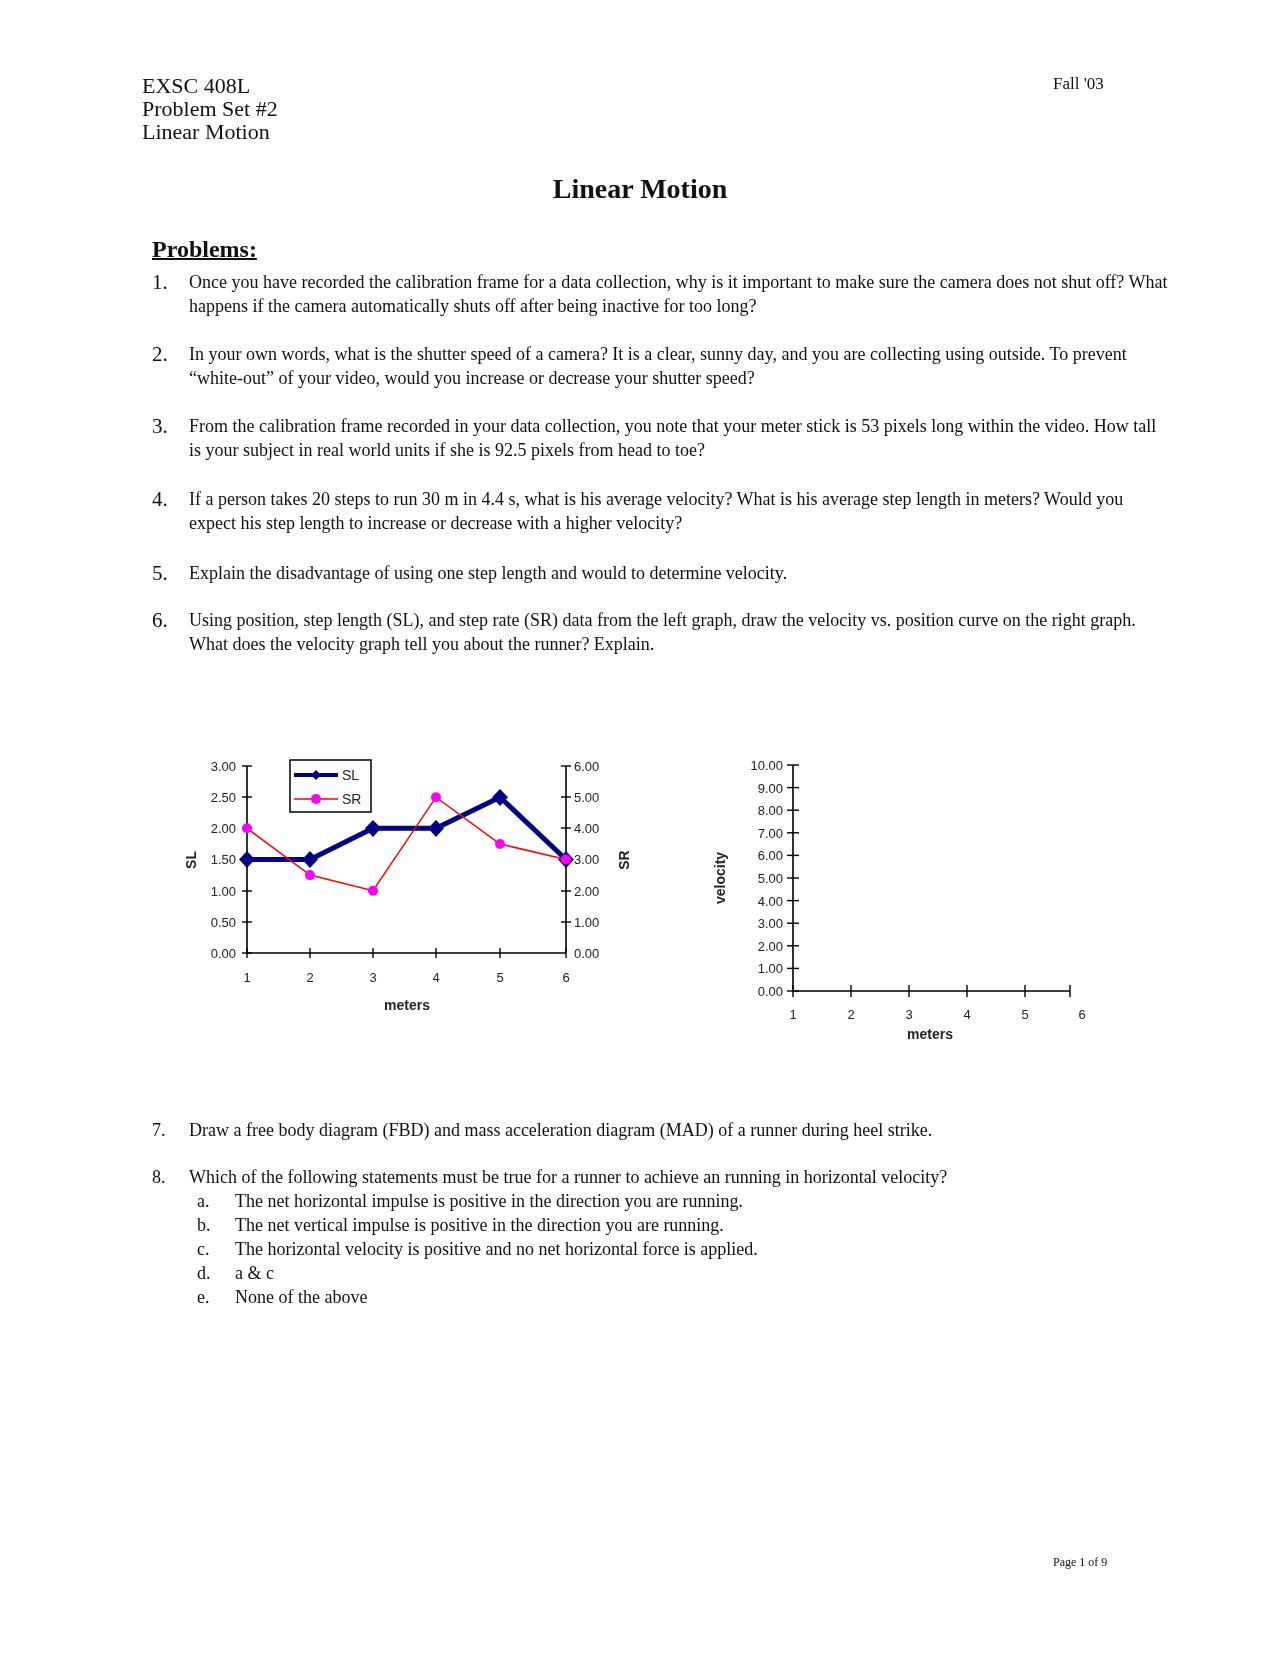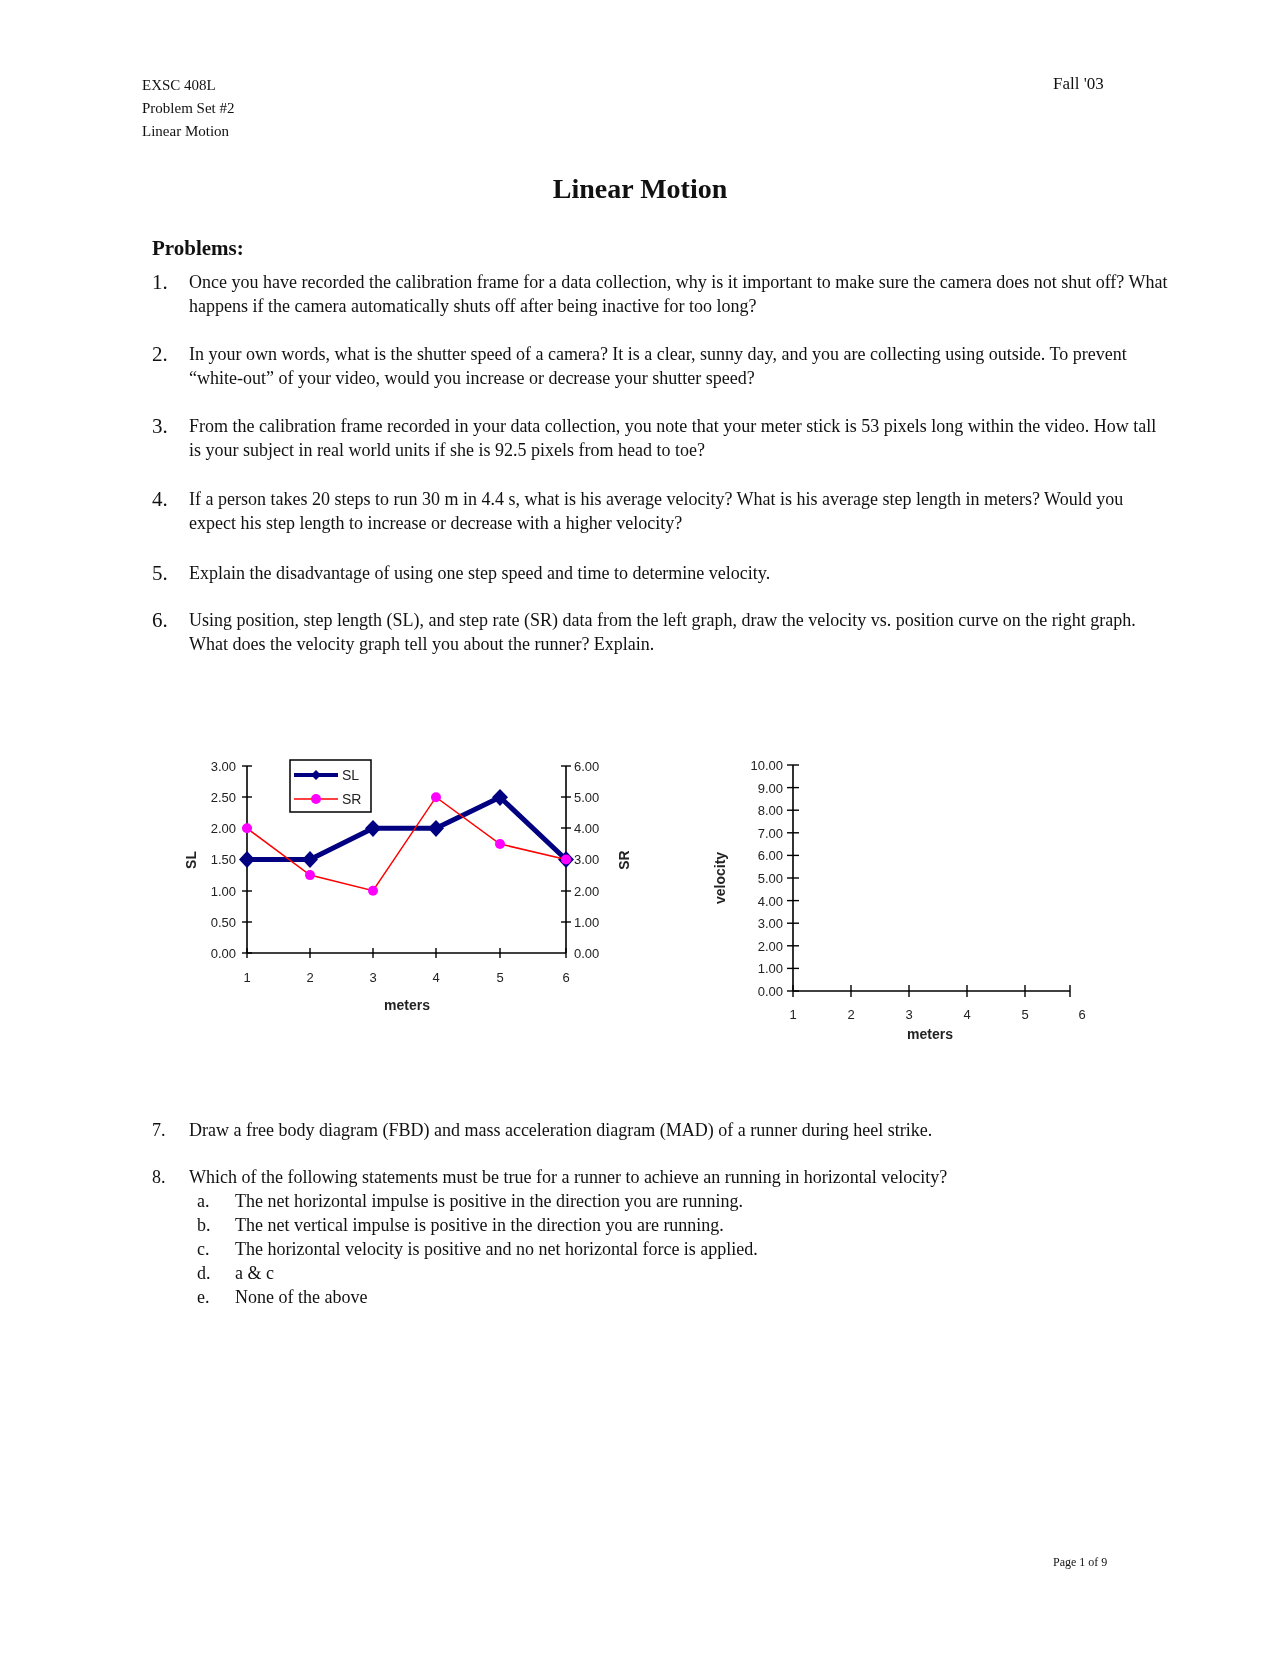--- a/index.html
+++ b/index.html
@@ -1,22 +1,22 @@
 <!DOCTYPE html>
 <html><head>
   <meta charset="utf-8">
   <style>
     html, body { margin: 0; padding: 0; background: #ffffff; }
     body { width: 1280px; height: 1656px; position: relative; overflow: hidden;
            font-family: "Liberation Serif", "DejaVu Serif", serif; color: #111; }
     .abs { position: absolute; }
-    .hdr-left { left: 142px; top: 74px; font-size: 15px; line-height: 23px; }
+    .hdr-left { left: 142px; top: 74px; font-size: 22px; line-height: 23px; }
     .hdr-right { left: 1053px; top: 74px; font-size: 17px; text-align: right; }
     .title { left: 0; width: 1280px; top: 173px; text-align: center; font-size: 28px; font-weight: bold; }
-    .problems-h { left: 152px; top: 236px; font-size: 21px; font-weight: bold; text-decoration-thickness: 2px; }
+    .problems-h { left: 152px; top: 236px; font-size: 24px; font-weight: bold; text-decoration: underline; text-decoration-thickness: 2px; }
     .q { position: absolute; left: 152px; width: 1020px; font-size: 18px; line-height: 24px; }
     .q .num { position: absolute; left: 0; top: 0; font-size: 21px; }
     .q .txt { margin-left: 37px; display: block; }
     .q.small .num { font-size: 18px; }
     .opts { position: absolute; left: 197px; font-size: 18px; line-height: 24px; }
     .opt { position: relative; height: 24px; }
     .opt .l { position: absolute; left: 0; }
     .opt .t { position: absolute; left: 38px; white-space: nowrap; }
     .footer { left: 1053px; top: 1555px; font-size: 12px; }
     svg text { font-family: "Liberation Sans", "DejaVu Sans", sans-serif; }
@@ -45,21 +45,21 @@
 <div class="q" style="top:414px">
   <span class="num">3.</span>
   <span class="txt">From the calibration frame recorded in your data collection, you note that your meter stick is 53 pixels long within the video. How tall is your subject in real world units if she is 92.5 pixels from head to toe?</span>
 </div>
 <div class="q" style="top:487px">
   <span class="num">4.</span>
   <span class="txt">If a person takes 20 steps to run 30 m in 4.4 s, what is his average velocity? What is his average step length in meters? Would you expect his step length to increase or decrease with a higher velocity?</span>
 </div>
 <div class="q" style="top:561px">
   <span class="num">5.</span>
-  <span class="txt">Explain the disadvantage of using one step speed and time to determine velocity.</span>
+  <span class="txt">Explain the disadvantage of using one step length and would to determine velocity.</span>
 </div>
 <div class="q" style="top:608px">
   <span class="num">6.</span>
   <span class="txt">Using position, step length (SL), and step rate (SR) data from the left graph, draw the velocity vs. position curve on the right graph. What does the velocity graph tell you about the runner? Explain.</span>
 </div>
 
 <svg class="abs" style="left:170px; top:710px" width="460" height="330">
 
   <line x1="77" y1="56" x2="77" y2="243" stroke="#000" stroke-width="1.6"></line>
   <line x1="77" y1="243" x2="396" y2="243" stroke="#000" stroke-width="1.6"></line>

